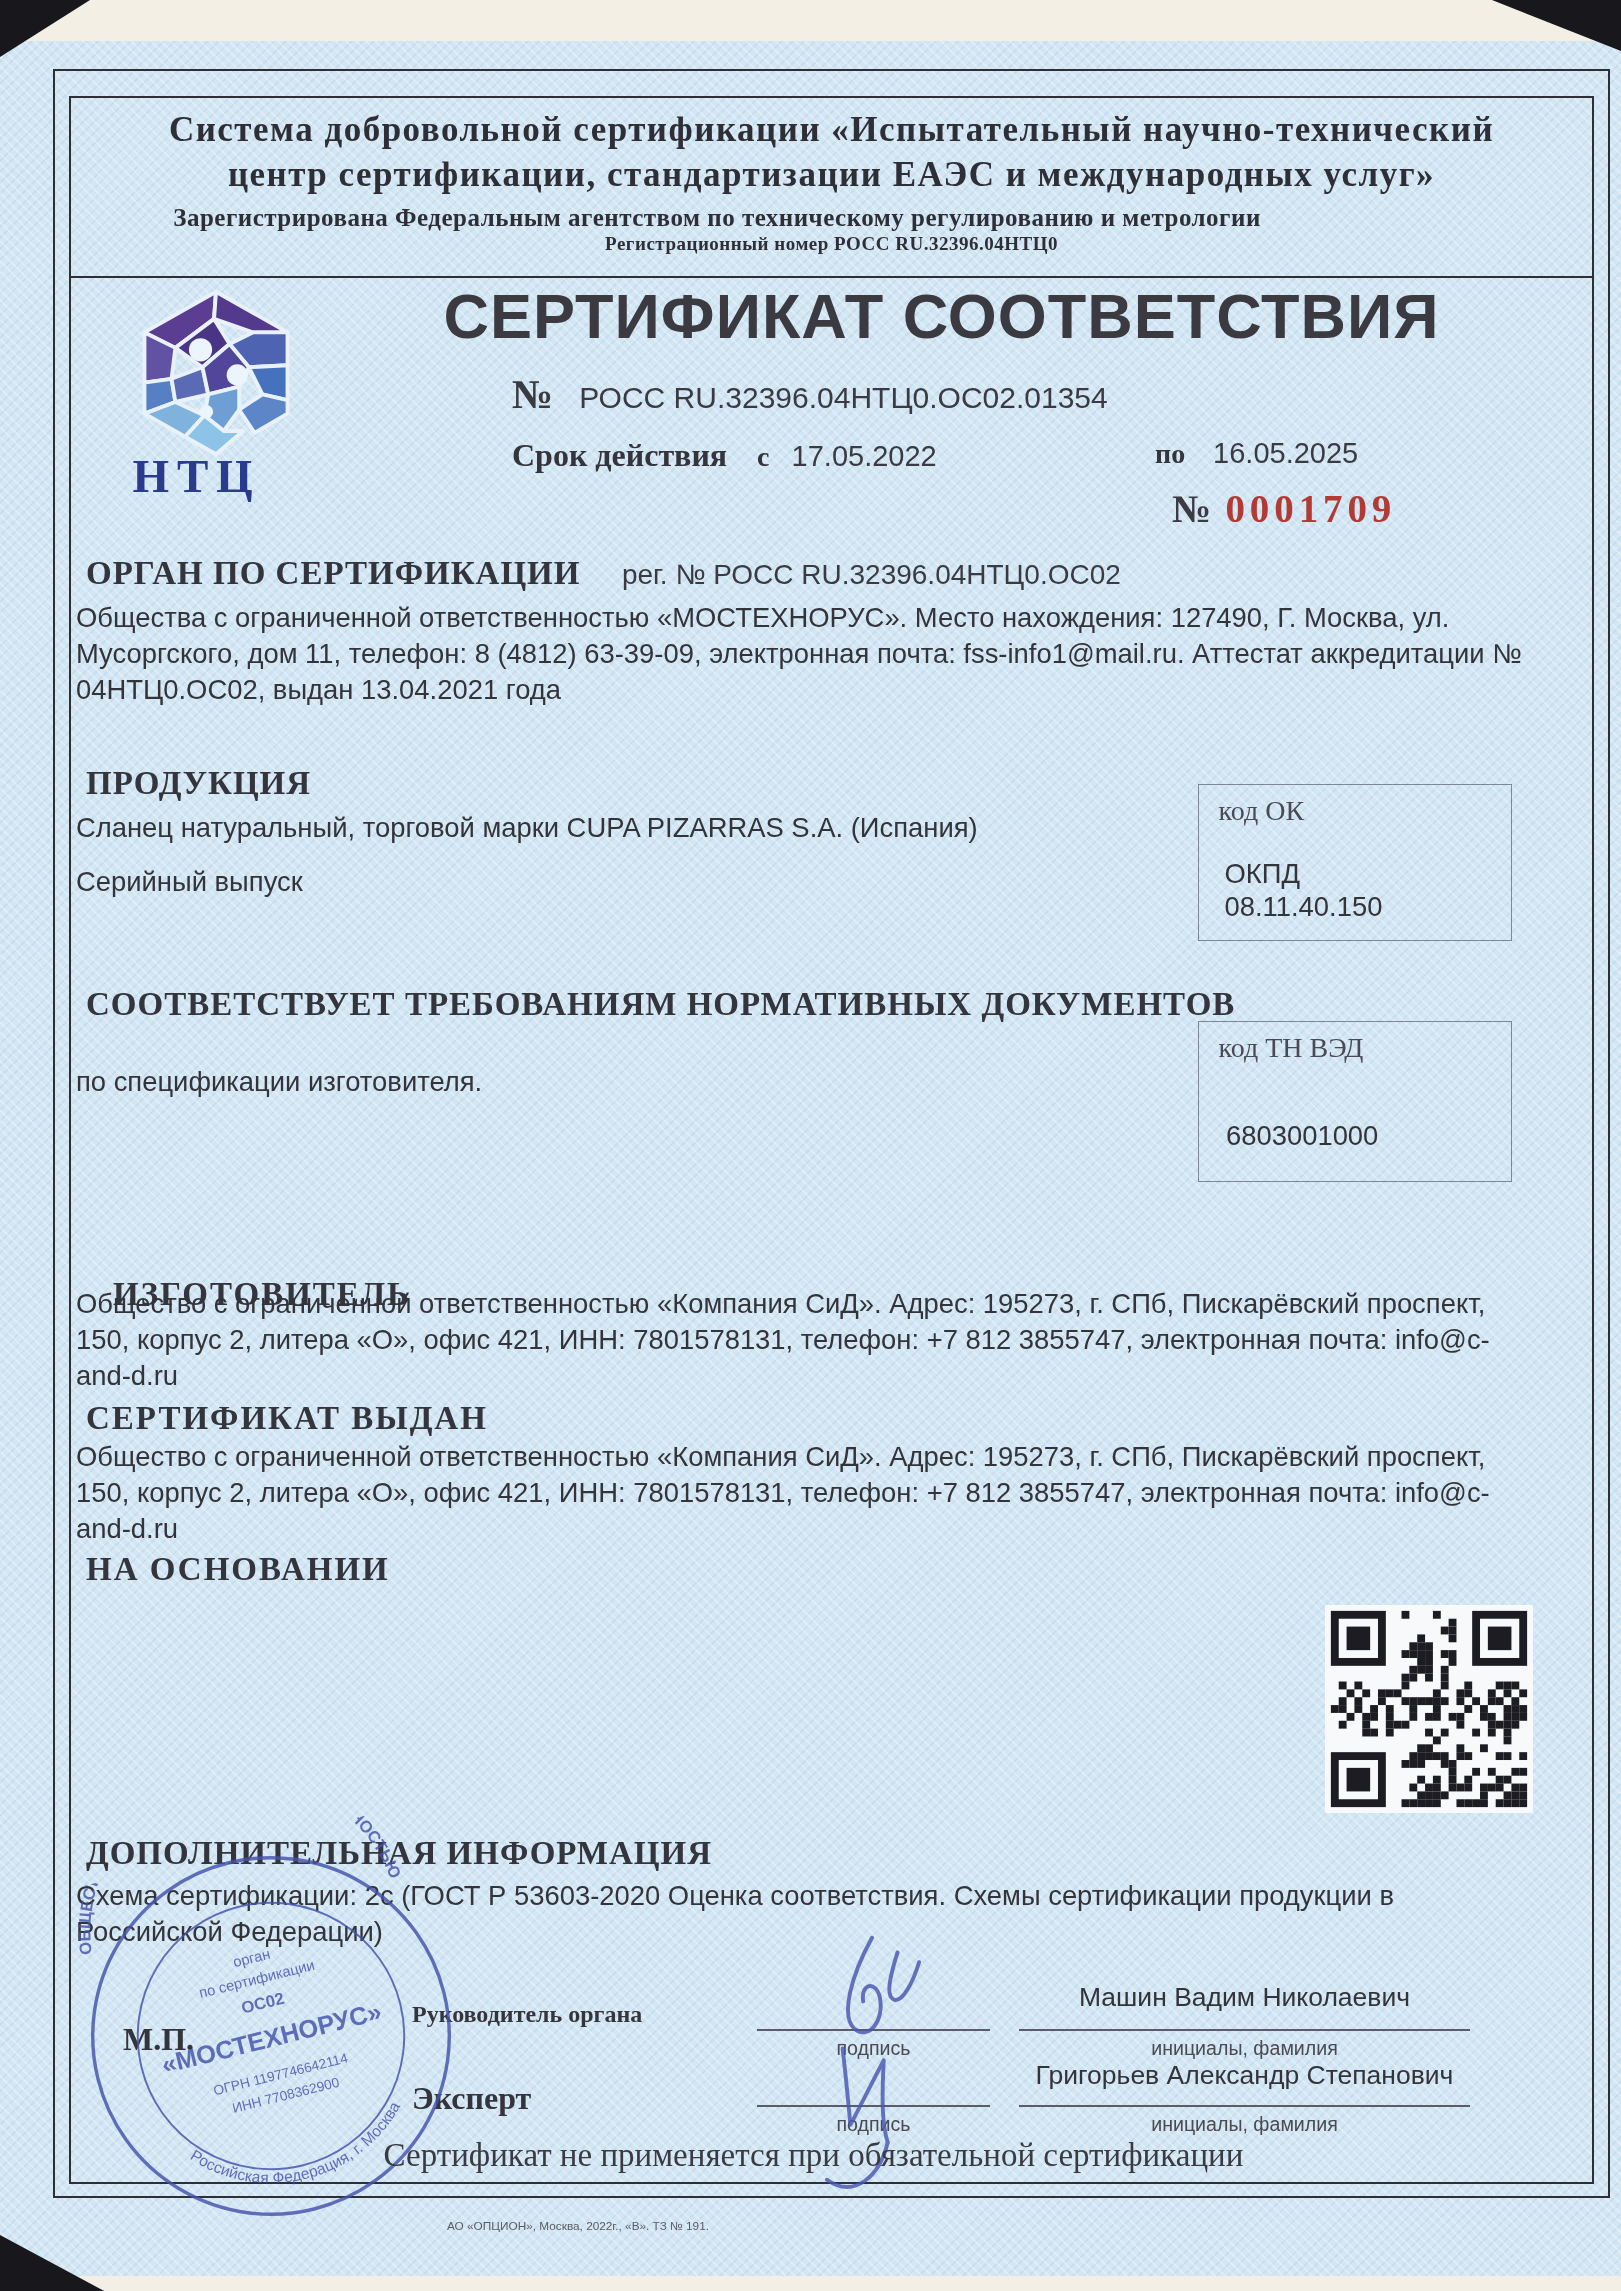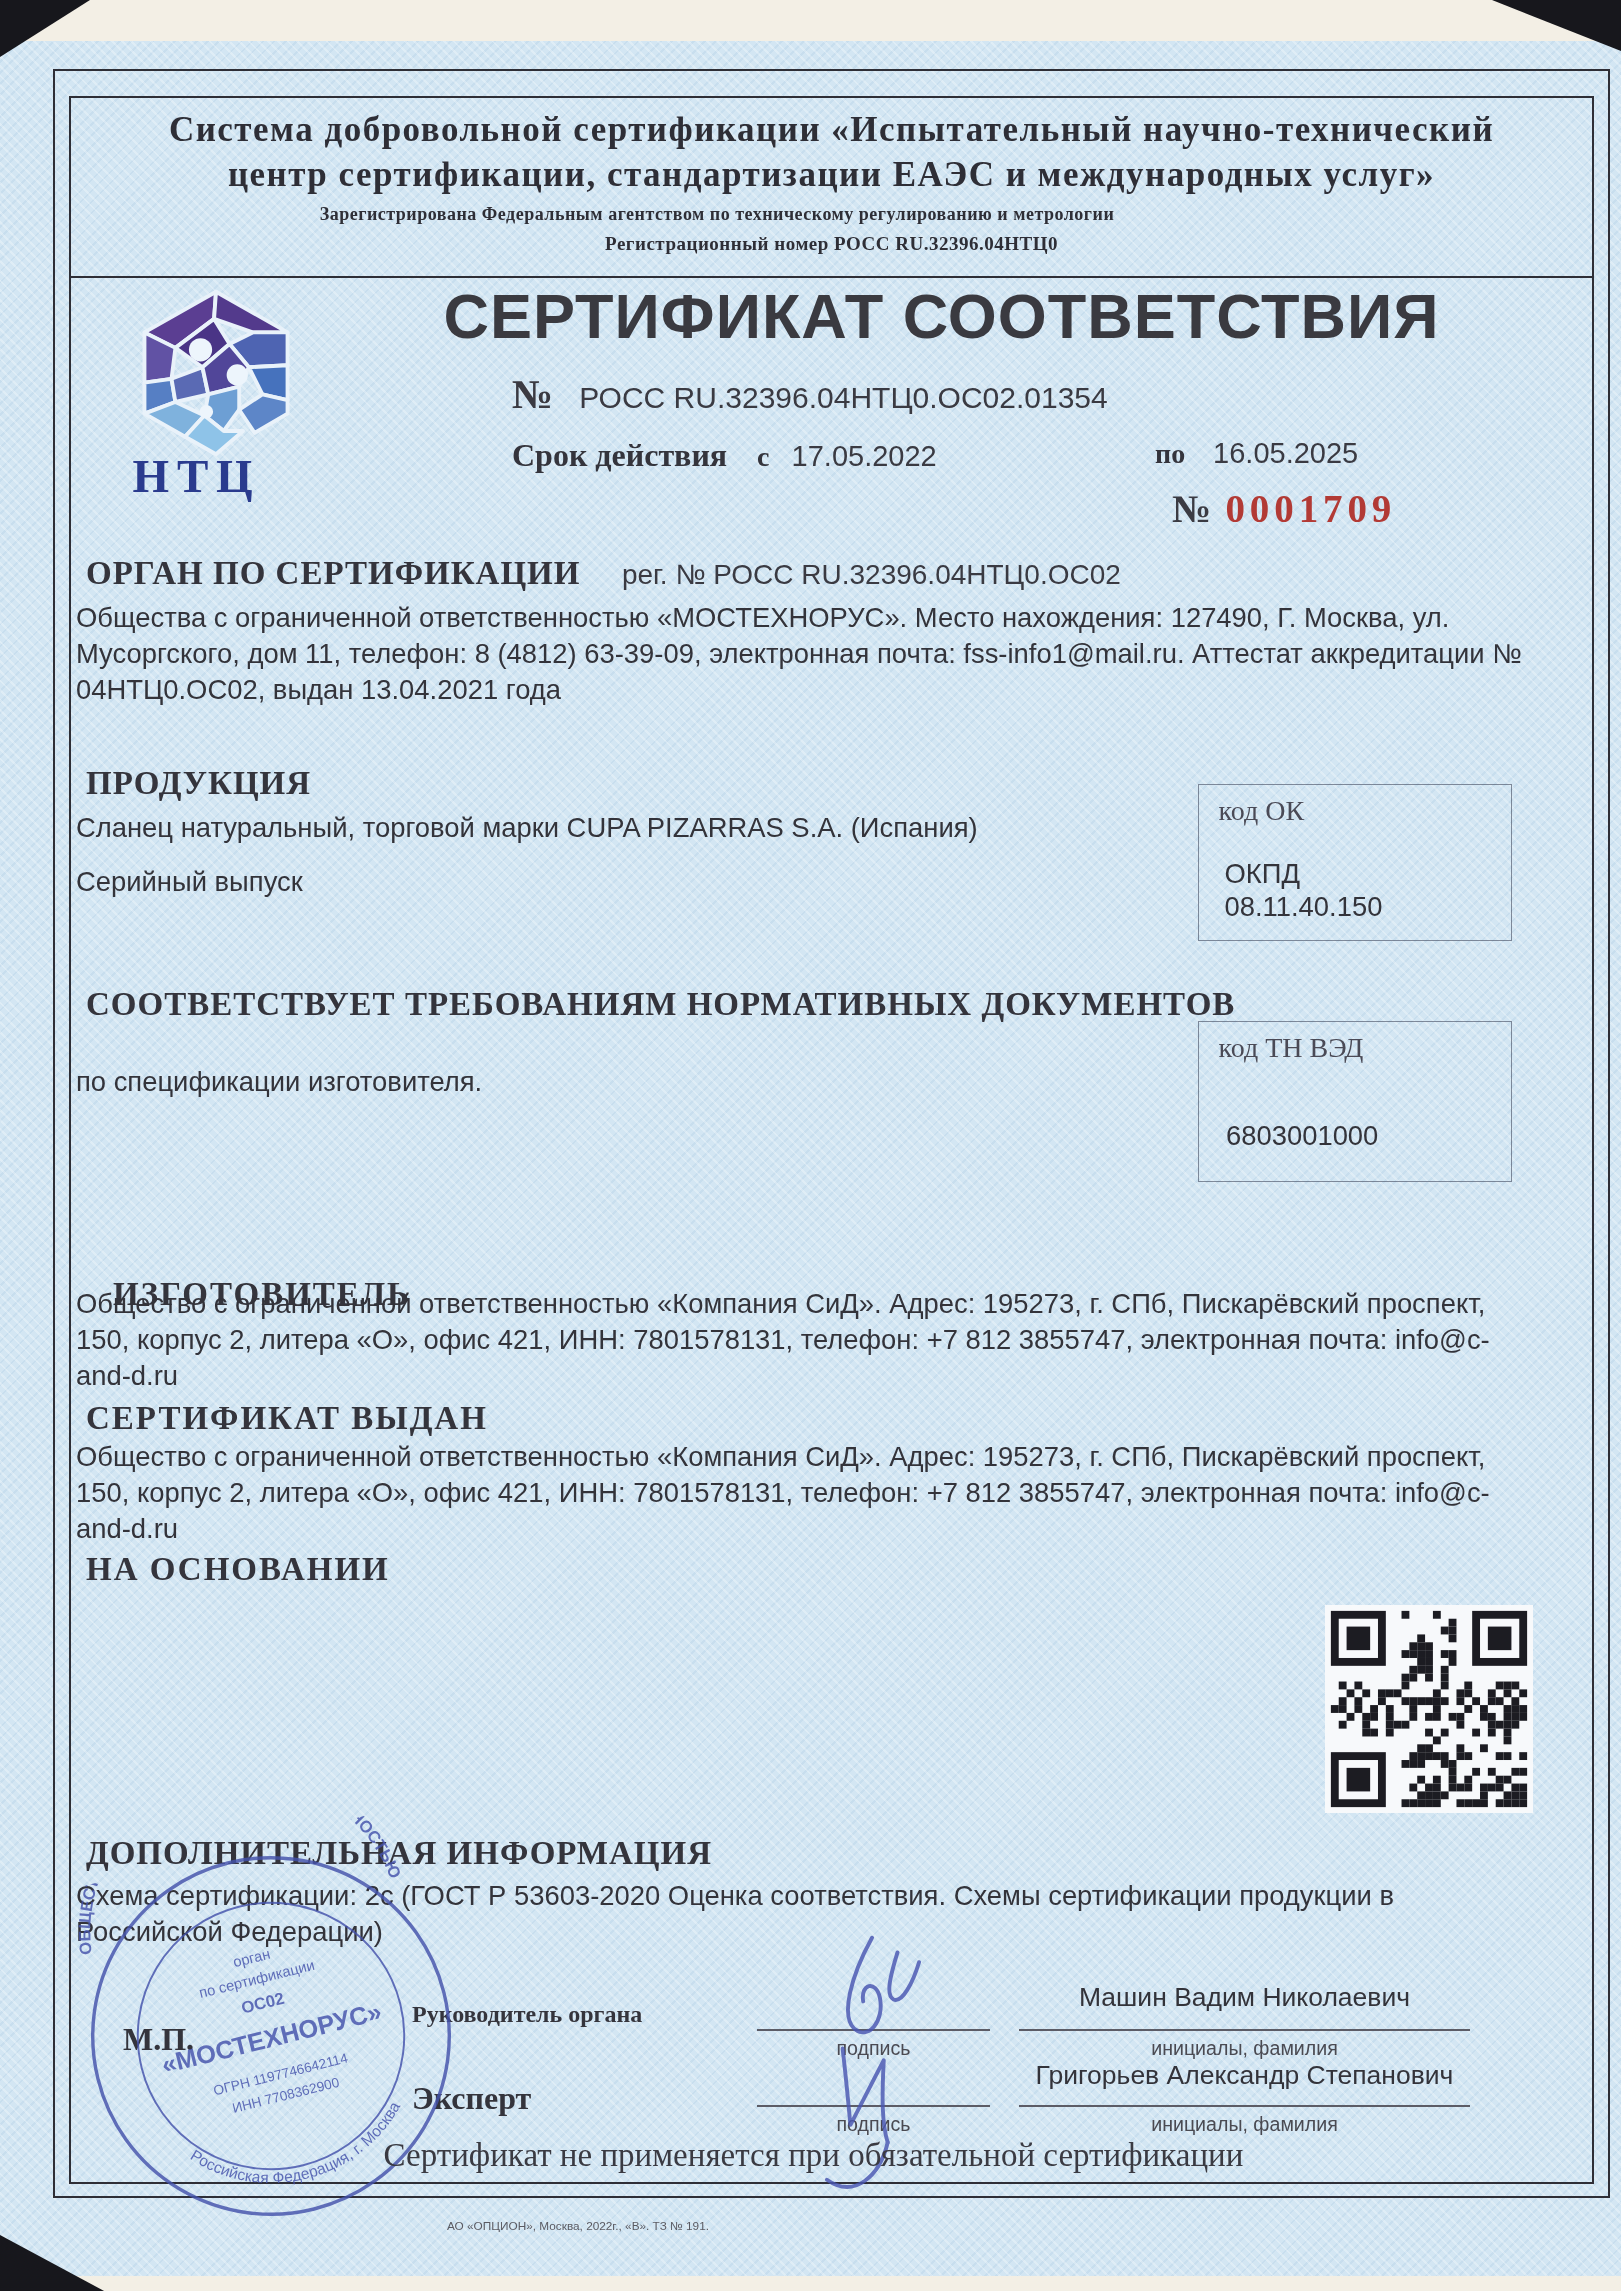--- a/index.html
+++ b/index.html
@@ -33,21 +33,21 @@
   <div class="artifact" style="left:0;top:0;width:90px;height:57px;clip-path:polygon(0 0,100% 0,0 100%);"></div>
   <div class="artifact" style="right:0;top:0;width:129px;height:51px;clip-path:polygon(0 0,100% 0,100% 100%);"></div>
   <div class="cream" style="left:0;top:2276px;width:1621px;height:15.7px;"></div>
   <div class="artifact" style="left:0;top:2235px;width:106px;height:57px;clip-path:polygon(0 0,0 100%,100% 100%);"></div>
 
   <div class="frame" style="left:53px;top:69px;width:1553px;height:2125px;"></div>
   <div class="frame" style="left:69px;top:96px;width:1521px;height:2084px;border-width:2px;"></div>
 
   <div class="abs serifB" style="left:71px;top:155px;width:1521px;text-align:center;font-size:35px;letter-spacing:1.5px;color:#2e2e36;">центр сертификации, стандартизации ЕАЭС и международных услуг»</div>
   <div class="abs serifB" style="left:71px;top:110px;width:1521px;text-align:center;font-size:35px;letter-spacing:1.5px;color:#2e2e36;">Система добровольной сертификации «Испытательный научно-технический</div>
-  <div class="abs serifB" style="left:71px;top:204px;width:1292px;text-align:center;font-size:18px;letter-spacing:0.5px;color:#2e2e36;">Зарегистрирована Федеральным агентством по техническому регулированию и метрологии</div>
+  <div class="abs serifB" style="left:71px;top:204px;width:1292px;text-align:center;font-size:25px;letter-spacing:0.5px;color:#2e2e36;">Зарегистрирована Федеральным агентством по техническому регулированию и метрологии</div>
   <div class="abs serifB" style="left:71px;top:233px;width:1521px;text-align:center;font-size:19px;letter-spacing:0.5px;color:#2e2e36;">Регистрационный номер РОСС RU.32396.04НТЦ0</div>
   <div class="hline" style="left:71px;top:276px;width:1521px;"></div>
 
   <div class="abs" style="left:118px;top:286px;width:196px;height:174px;">
     <svg width="196" height="174" viewBox="0 0 200 180">
       <g stroke="#e9f2fa" stroke-width="4" stroke-linejoin="round">
         <polygon points="100,6 26,48 58,64 98,34" fill="#5b3e92"></polygon>
         <polygon points="100,6 98,34 138,48 174,48" fill="#533a8c"></polygon>
         <polygon points="26,48 26,100 54,96 58,64" fill="#6152a4"></polygon>
         <polygon points="98,34 58,64 86,84 114,60" fill="#4a3486"></polygon>

